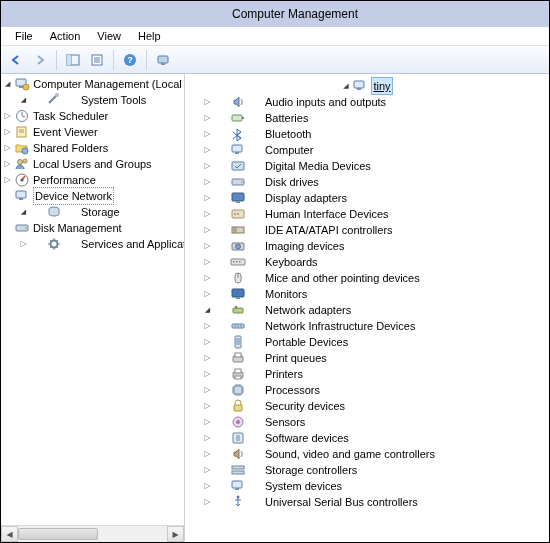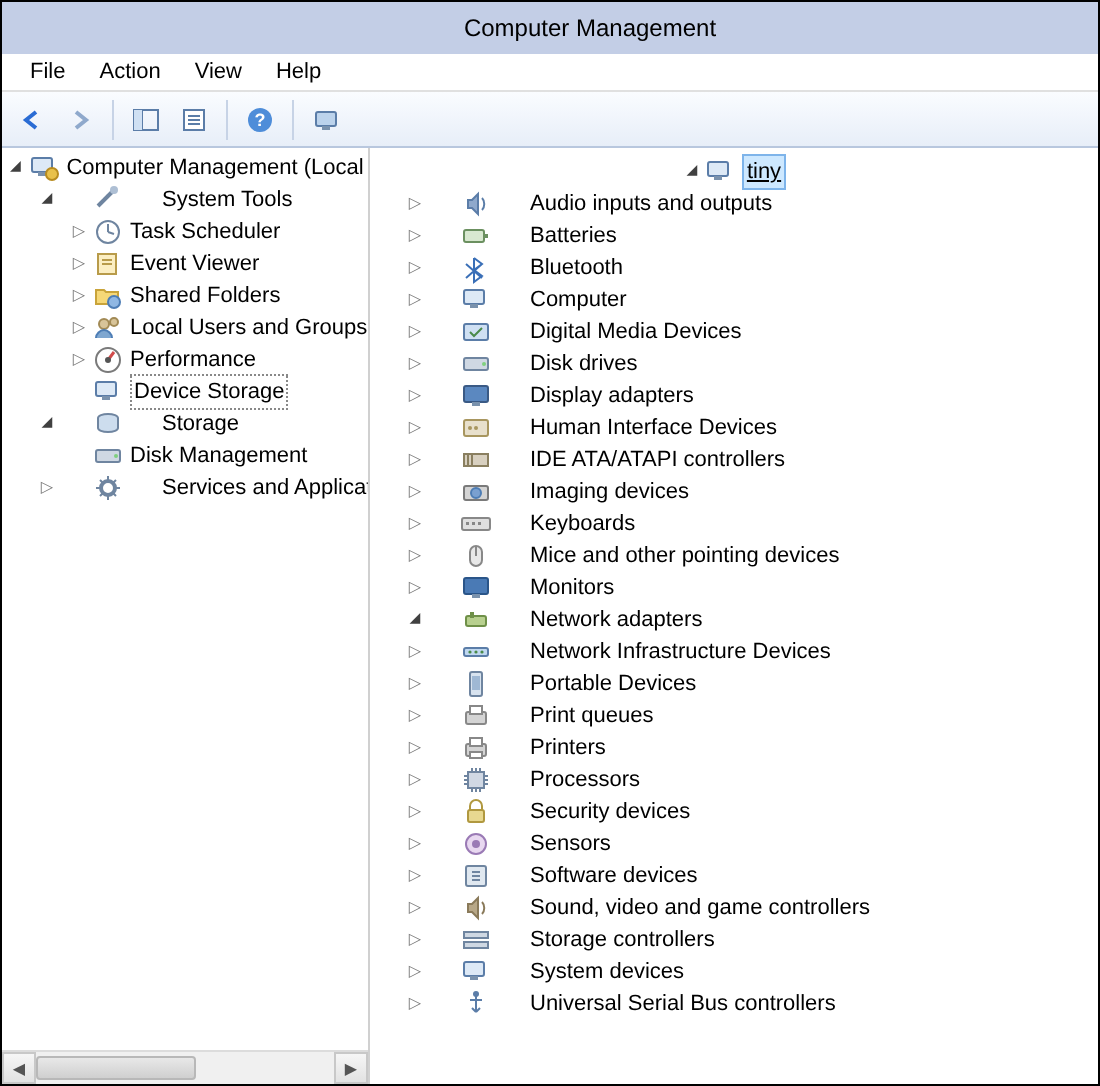--- a/index.html
+++ b/index.html
@@ -134,21 +134,21 @@
     background: #fff;
   }
   .highlighted .lbl {
     background: #cde8ff;
     border: 1px solid #7eb4ea;
     padding: 0 1px;
     text-decoration: underline;
   }
   .ind0 { padding-left: 2px; justify-content: center; }
   .ind1 { padding-left: 16px; gap: 16px; }
-  .ind2 { padding-left: 32px; }
+  .ind2 { }
   svg { display:block; }
 </style>
 </head>
 <body>
 
 <div class="titlebar">
   <span class="title-text">Computer Management</span>
 </div>
 
 <div class="menubar">
@@ -299,21 +299,21 @@
       </div>
 
       <div class="row ind2 selected">
         <span class="exp none"></span>
         <span class="ico">
           <svg width="16" height="16">
               <rect x="2" y="3" width="10" height="7" rx="1" fill="#dde9f6" stroke="#5b7da8"></rect>
               <rect x="5" y="10" width="4" height="2" fill="#7a92ad"></rect>
             </svg>
         </span>
-        <span class="lbl">Device Storage</span>
+        <span class="lbl">Device Network</span>
       </div>
 
       <div class="row ind1">
         <span class="exp open"></span>
         <span class="ico">
           <svg width="16" height="16">
               <ellipse cx="8" cy="5" rx="5" ry="2" fill="#cdddee" stroke="#6f85a0"></ellipse>
               <path d="M3 5v5c0 1.1 2.2 2 5 2s5-.9 5-2V5" fill="#cdddee" stroke="#6f85a0"></path>
             </svg>
         </span>

